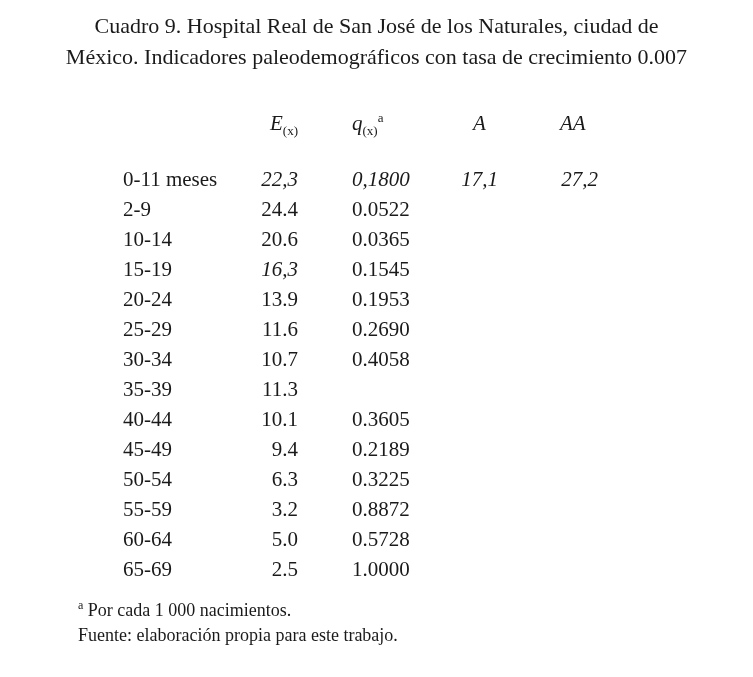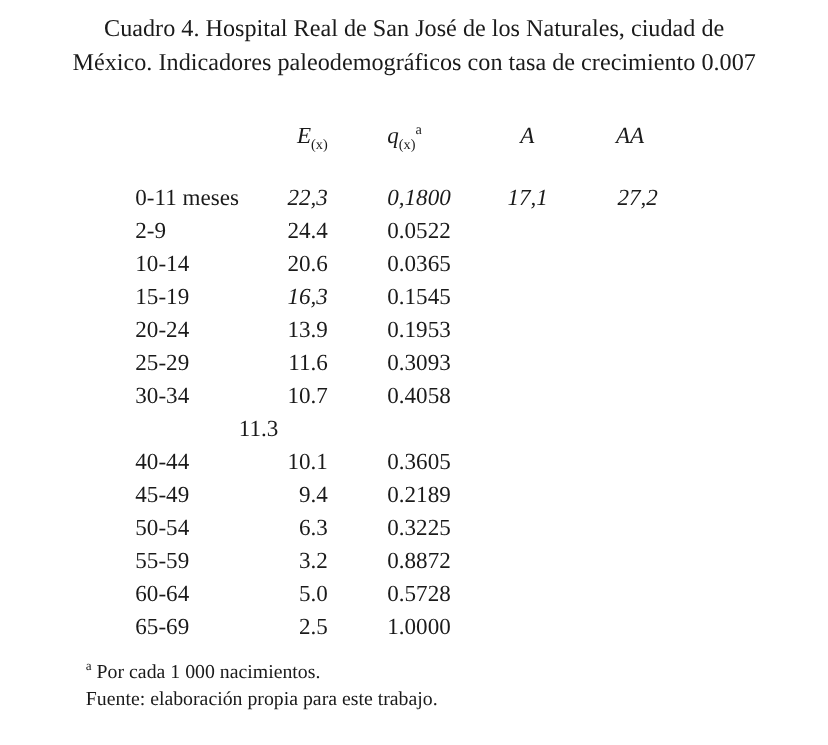--- a/index.html
+++ b/index.html
@@ -67,21 +67,21 @@
     font-size: 12px;
     line-height: 0;
   }
 </style>
 </head>
 <body style="color: rgb(26, 26, 26); background: rgb(255, 255, 255);">
 
 <div class="page">
 
   <div class="title">
-    <span class="title-line">Cuadro 4. Hospital Real de San José de los Naturales, ciudad de</span>
+    <span class="title-line">Cuadro 9. Hospital Real de San José de los Naturales, ciudad de</span>
     <span class="title-line">México. Indicadores paleodemográficos con tasa de crecimiento 0.007</span>
   </div>
 
   <div class="table">
     <div class="row hdr">
       <div class="c-age"></div>
       <div class="c-ex hcell"><span class="sym">E</span><sub>(x)</sub></div>
       <div class="c-qx hcell"><span class="sym">q</span><sub>(x)</sub><sup>a</sup></div>
       <div class="c-a hcell"><span class="sym">A</span></div>
       <div class="c-aa hcell"><span class="sym">AA</span></div>
@@ -118,32 +118,33 @@
         <div class="row">
           <div class="c-age">20-24</div>
           <div class="c-ex">13.9</div>
           <div class="c-qx">0.1953</div>
           <div class="c-a"></div>
           <div class="c-aa"></div>
         </div>
         <div class="row">
           <div class="c-age">25-29</div>
           <div class="c-ex">11.6</div>
-          <div class="c-qx">0.3093</div>
+          <div class="c-qx">0.2690</div>
           <div class="c-a"></div>
           <div class="c-aa"></div>
         </div>
         <div class="row">
           <div class="c-age">30-34</div>
           <div class="c-ex">10.7</div>
           <div class="c-qx">0.4058</div>
           <div class="c-a"></div>
           <div class="c-aa"></div>
         </div>
         <div class="row">
+          <div class="c-age">35-39</div>
           <div class="c-ex">11.3</div>
           <div class="c-a"></div>
           <div class="c-aa"></div>
         </div>
         <div class="row">
           <div class="c-age">40-44</div>
           <div class="c-ex">10.1</div>
           <div class="c-qx">0.3605</div>
           <div class="c-a"></div>
           <div class="c-aa"></div>

